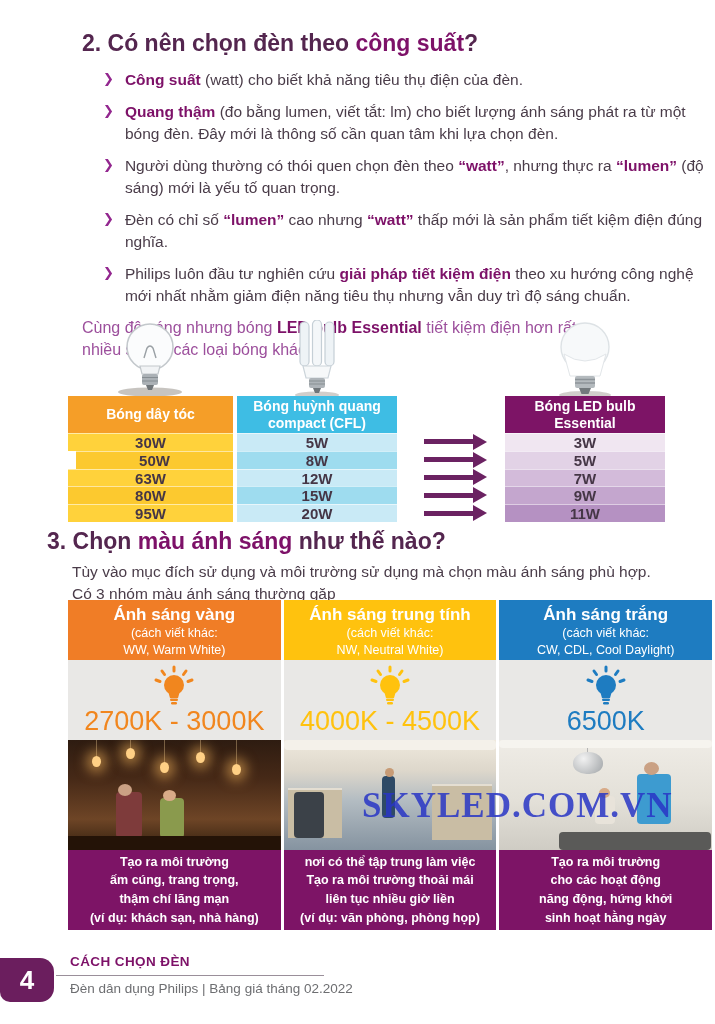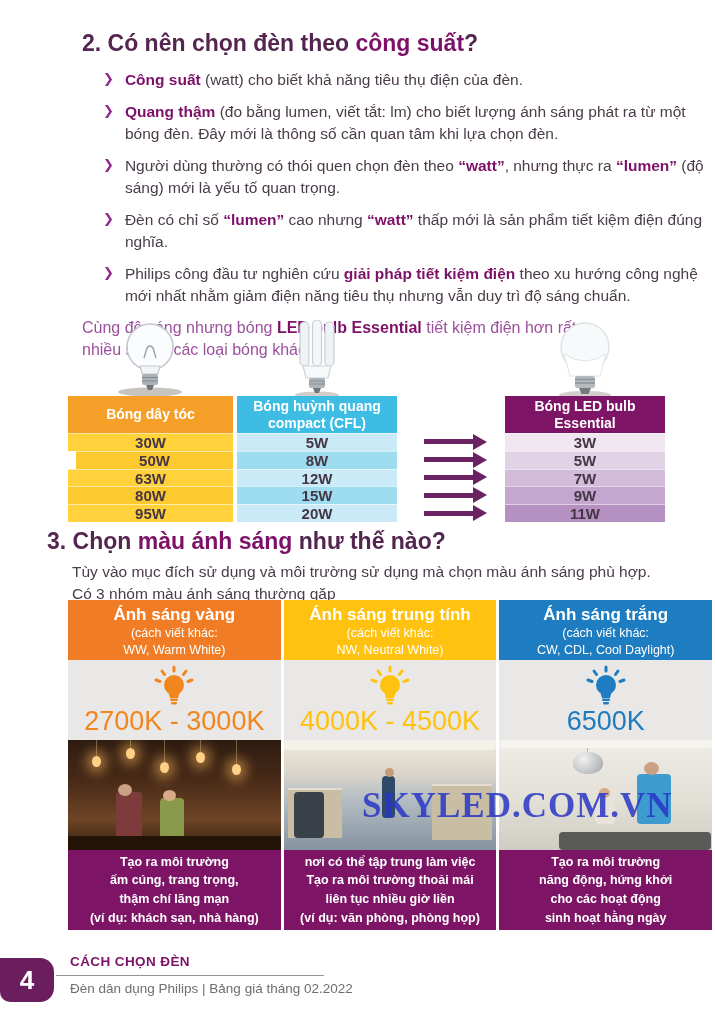--- a/index.html
+++ b/index.html
@@ -89,21 +89,21 @@
       <div class="bullet">
         <span class="chev">❯</span>
         <p class="btext"><span>Người dùng thường có thói quen chọn đèn theo </span><b>“watt”</b><span>, nhưng thực ra </span><b>“lumen”</b><span> (độ sáng) mới là yếu tố quan trọng.</span></p>
       </div>
       <div class="bullet">
         <span class="chev">❯</span>
         <p class="btext"><span>Đèn có chỉ số </span><b>“lumen”</b><span> cao nhưng </span><b>“watt”</b><span> thấp mới là sản phẩm tiết kiệm điện đúng nghĩa.</span></p>
       </div>
       <div class="bullet">
         <span class="chev">❯</span>
-        <p class="btext"><span>Philips công đầu tư nghiên cứu </span><b>giải pháp tiết kiệm điện</b><span> theo xu hướng công nghệ mới nhất nhằm giảm điện năng tiêu thụ nhưng vẫn duy trì độ sáng chuẩn.</span></p>
+        <p class="btext"><span>Philips luôn đầu tư nghiên cứu </span><b>giải pháp tiết kiệm điện</b><span> theo xu hướng công nghệ mới nhất nhằm giảm điện năng tiêu thụ nhưng vẫn duy trì độ sáng chuẩn.</span></p>
       </div>
     </div>
 
     <p class="lead"><span>Cùng độ sáng nhưng bóng </span><b>LED bulb Essential</b><span> tiết kiệm điện hơn rất nhiều so với các loại bóng khác</span></p>
   </div>
 
   <div class="compare">
 
     <svg class="bulbimg bi-incan" width="80" height="78" viewBox="0 0 80 78">
       <ellipse cx="40" cy="72" rx="32" ry="4.5" fill="rgba(70,58,48,0.30)"></ellipse>
@@ -293,22 +293,22 @@
         <div class="lampshade" style="left:74px;top:12px;"></div>
         <div class="fig" style="left:138px;top:34px;width:34px;height:50px;background:#3d9bd0;"></div>
         <div class="fig" style="left:145px;top:22px;width:15px;height:13px;border-radius:50%;background:#caa184;"></div>
         <div class="fig" style="left:96px;top:56px;width:20px;height:28px;background:#e8e3da;"></div>
         <div class="fig" style="left:100px;top:48px;width:11px;height:10px;border-radius:50%;background:#d8ab88;"></div>
         <div class="fig" style="left:60px;bottom:0;width:152px;height:18px;background:#5a5a58;"></div>
         <div class="fig" style="left:0;top:0;width:100%;height:8px;background:#f6f4ef;"></div>
       </div>
       <div class="gdesc" style="background: rgb(125, 20, 102);">
         <div>Tạo ra môi trường</div>
+        <div>cho các hoạt động</div>
         <div>năng động, hứng khởi</div>
-        <div>cho các hoạt động</div>
         <div>sinh hoạt hằng ngày</div>
       </div>
     </div>
 
     <div class="watermark" style="color: rgb(41, 54, 198);">SKYLED.COM.VN</div>
   </div>
 
   <div class="footer">
     <div class="badge" style="background: rgb(107, 30, 94);">4</div>
     <div class="ftitle" style="color: rgb(125, 17, 104);">CÁCH CHỌN ĐÈN</div>

